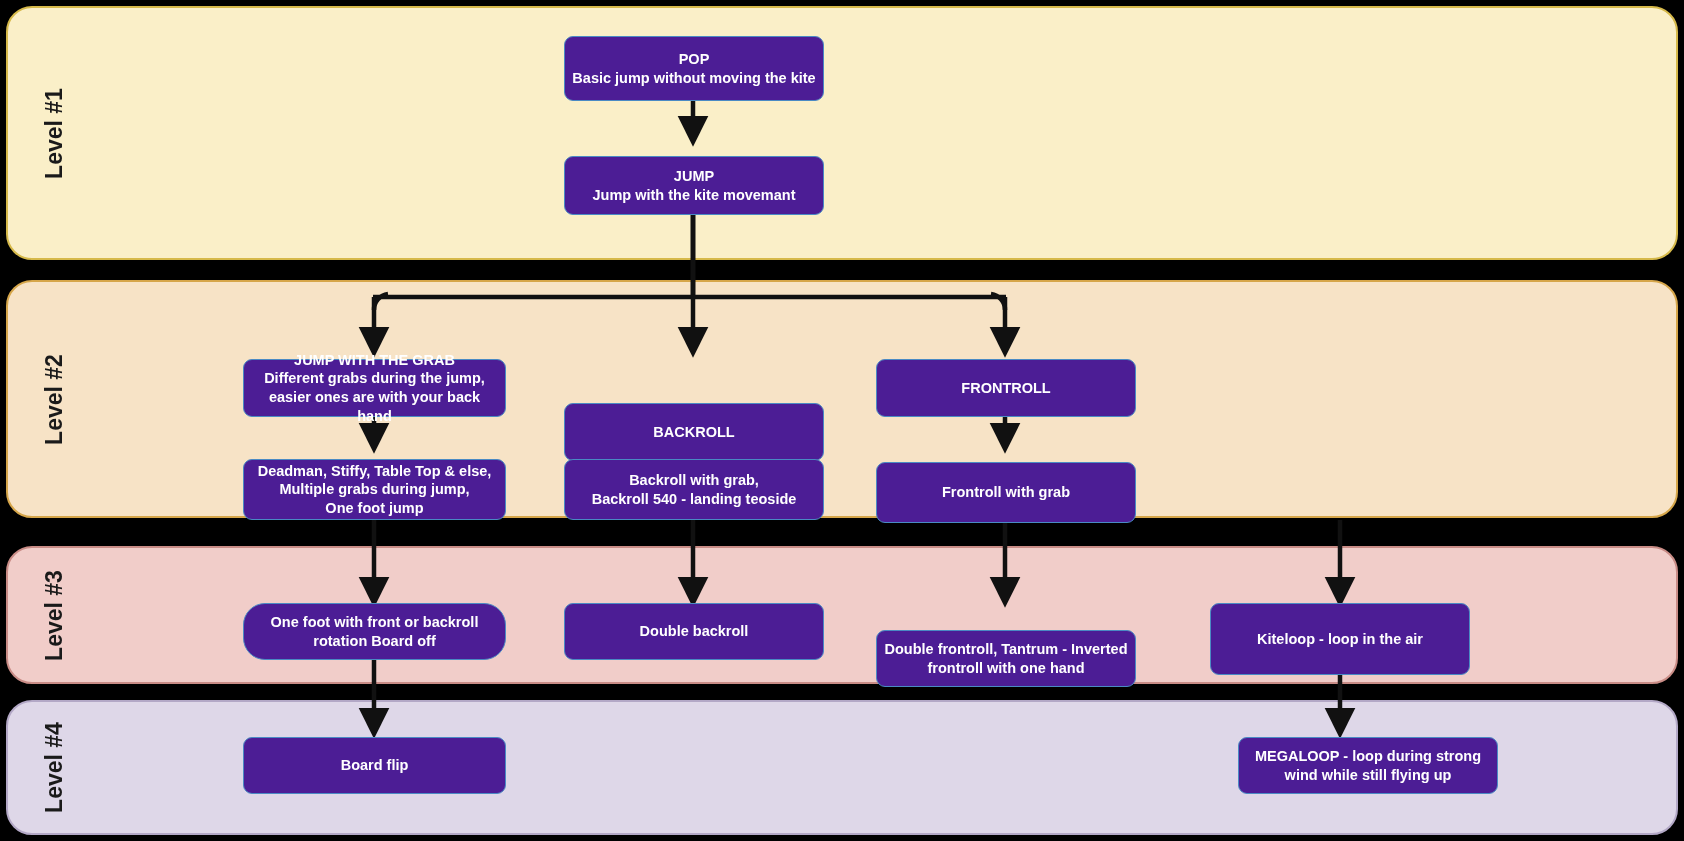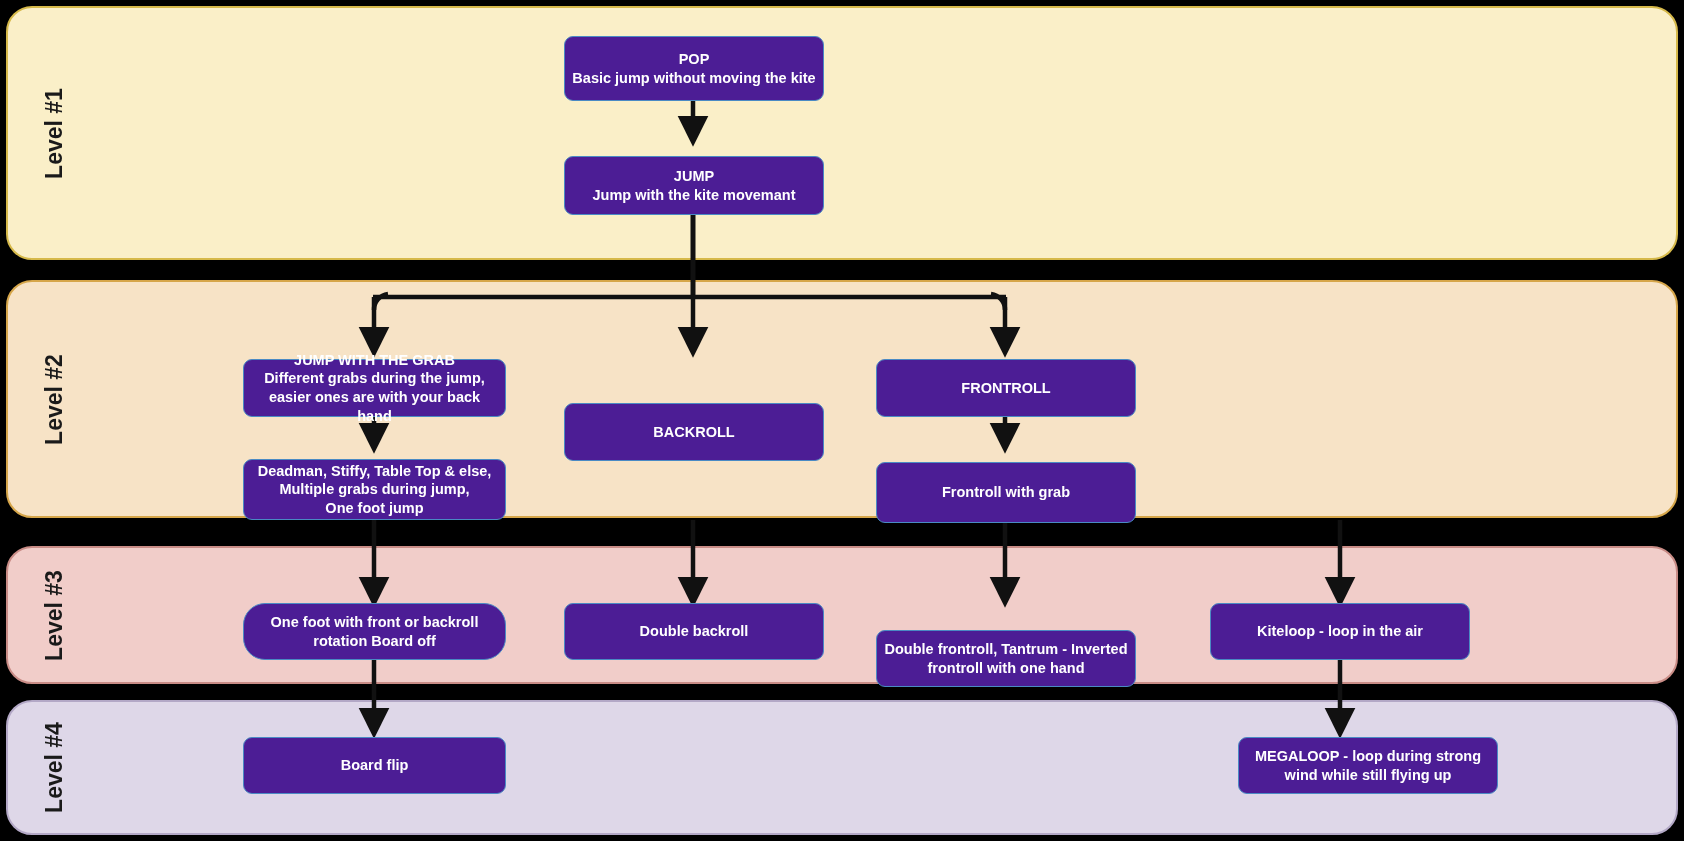--- a/index.html
+++ b/index.html
@@ -158,32 +158,34 @@
 easier ones are with your back hand</div>
 
   <div class="node" style="left:564px; top:359px; width:260px; height:58px;margin-top:44px;">BACKROLL</div>
 
   <div class="node" style="left:876px; top:359px; width:260px; height:58px;">FRONTROLL</div>
 
   <div class="node" style="left:243px; top:459px; width:263px; height:61px;">Deadman, Stiffy, Table Top &amp; else,
 Multiple grabs during jump,
 One foot jump</div>
 
+  <div class="node" style="left:564px; top:459px; width:260px; height:61px;">Backroll with grab,
+Backroll 540 - landing teoside</div>
 
   <div class="node" style="left:876px; top:462px; width:260px; height:61px;">Frontroll with grab</div>
 
 
   <div class="node" style="left:243px; top:603px; width:263px; height:57px;border-radius:22px;">One foot with front or backroll
 rotation Board off</div>
 
   <div class="node" style="left:564px; top:603px; width:260px; height:57px;">Double backroll</div>
 
   <div class="node" style="left:876px; top:630px; width:260px; height:57px;">Double frontroll, Tantrum - Inverted
 frontroll with one hand</div>
 
-  <div class="node" style="left:1210px; top:603px; width:260px; height:57px;">Kiteloop - loop in the air</div>
+  <div class="node" style="left:1210px; top:603px; width:260px; height:72px;">Kiteloop - loop in the air</div>
 
   <div class="node" style="left:243px; top:737px; width:263px; height:57px;">Board flip</div>
 
   <div class="node" style="left:1210px; top:737px; width:260px; height:57px;margin-left:28px;">MEGALOOP - loop during strong
 wind while still flying up</div>
 
 </div>
 
 </body></html>

